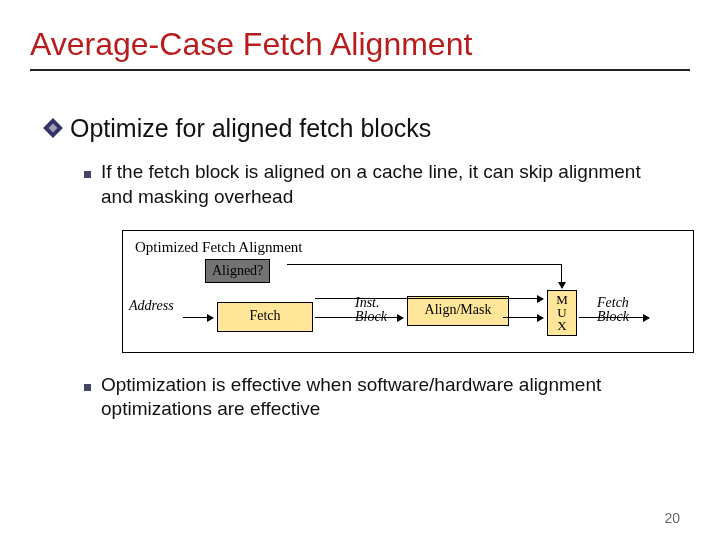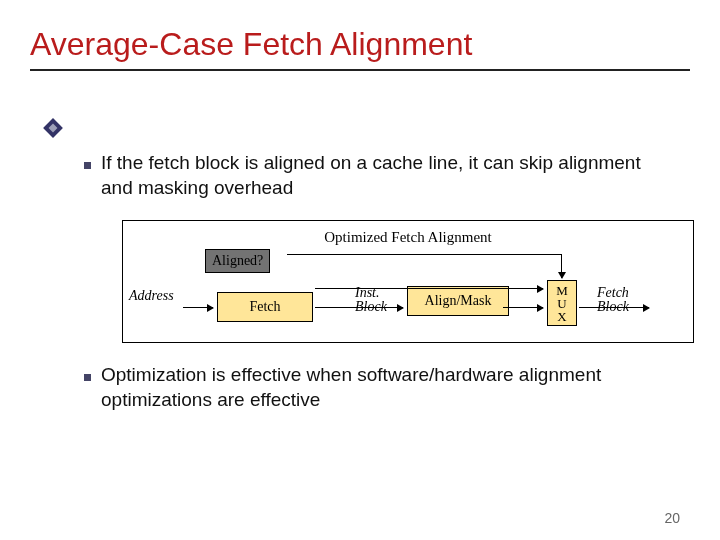--- a/index.html
+++ b/index.html
@@ -77,21 +77,21 @@
     margin: 20px 0 20px 38px;
     width: 572px;
     border: 1.4px solid #000;
     background: #fff;
     padding: 8px 12px 14px 12px;
     position: relative;
   }
   .diagram-title {
     font-family: 'Times New Roman', serif;
     font-size: 15px;
-    text-align: center;
+    text-align: left;
     margin-bottom: 4px;
   }
   .aligned-box {
     position: absolute;
     top: 28px;
     left: 82px;
     padding: 3px 6px;
     border: 1.4px solid #000;
     background: #737373;
     font-family: 'Times New Roman', serif;
@@ -207,20 +207,21 @@
 
 <div class="title-block">
   <h1 class="title">Average-Case Fetch Alignment</h1>
   <hr class="hr">
 </div>
 
 <div class="content">
 
   <div class="bullet-row">
     <span class="diamond-icon"></span>
+    <span class="lvl1-text">Optimize for aligned fetch blocks</span>
   </div>
 
   <div class="sub-list">
     <div class="sub-item">
       <span class="square-bullet"></span>
       <span class="sub-text">If the fetch block is aligned on a cache line, it can skip alignment and masking overhead</span>
     </div>
 
     <div class="diagram-wrap">
       <div class="diagram-title">Optimized Fetch Alignment</div>

